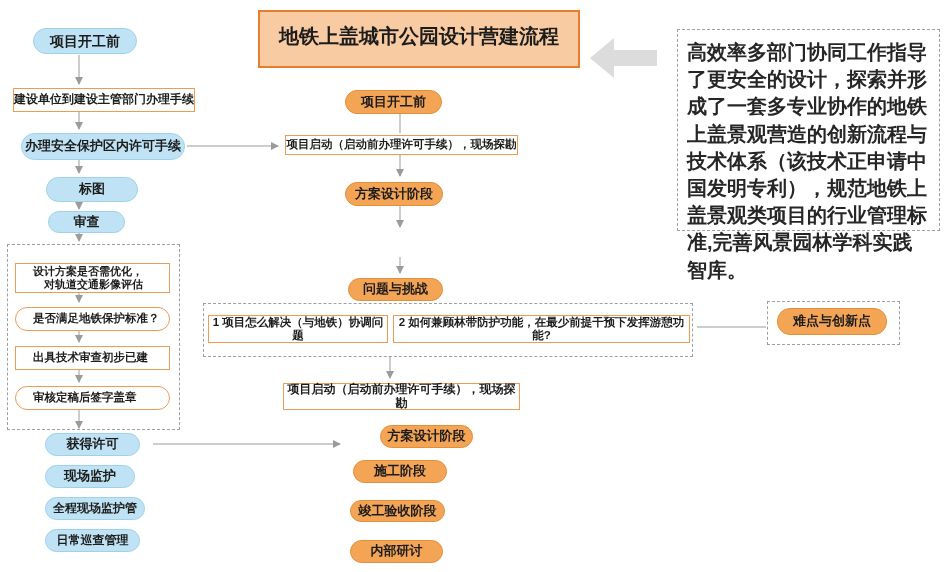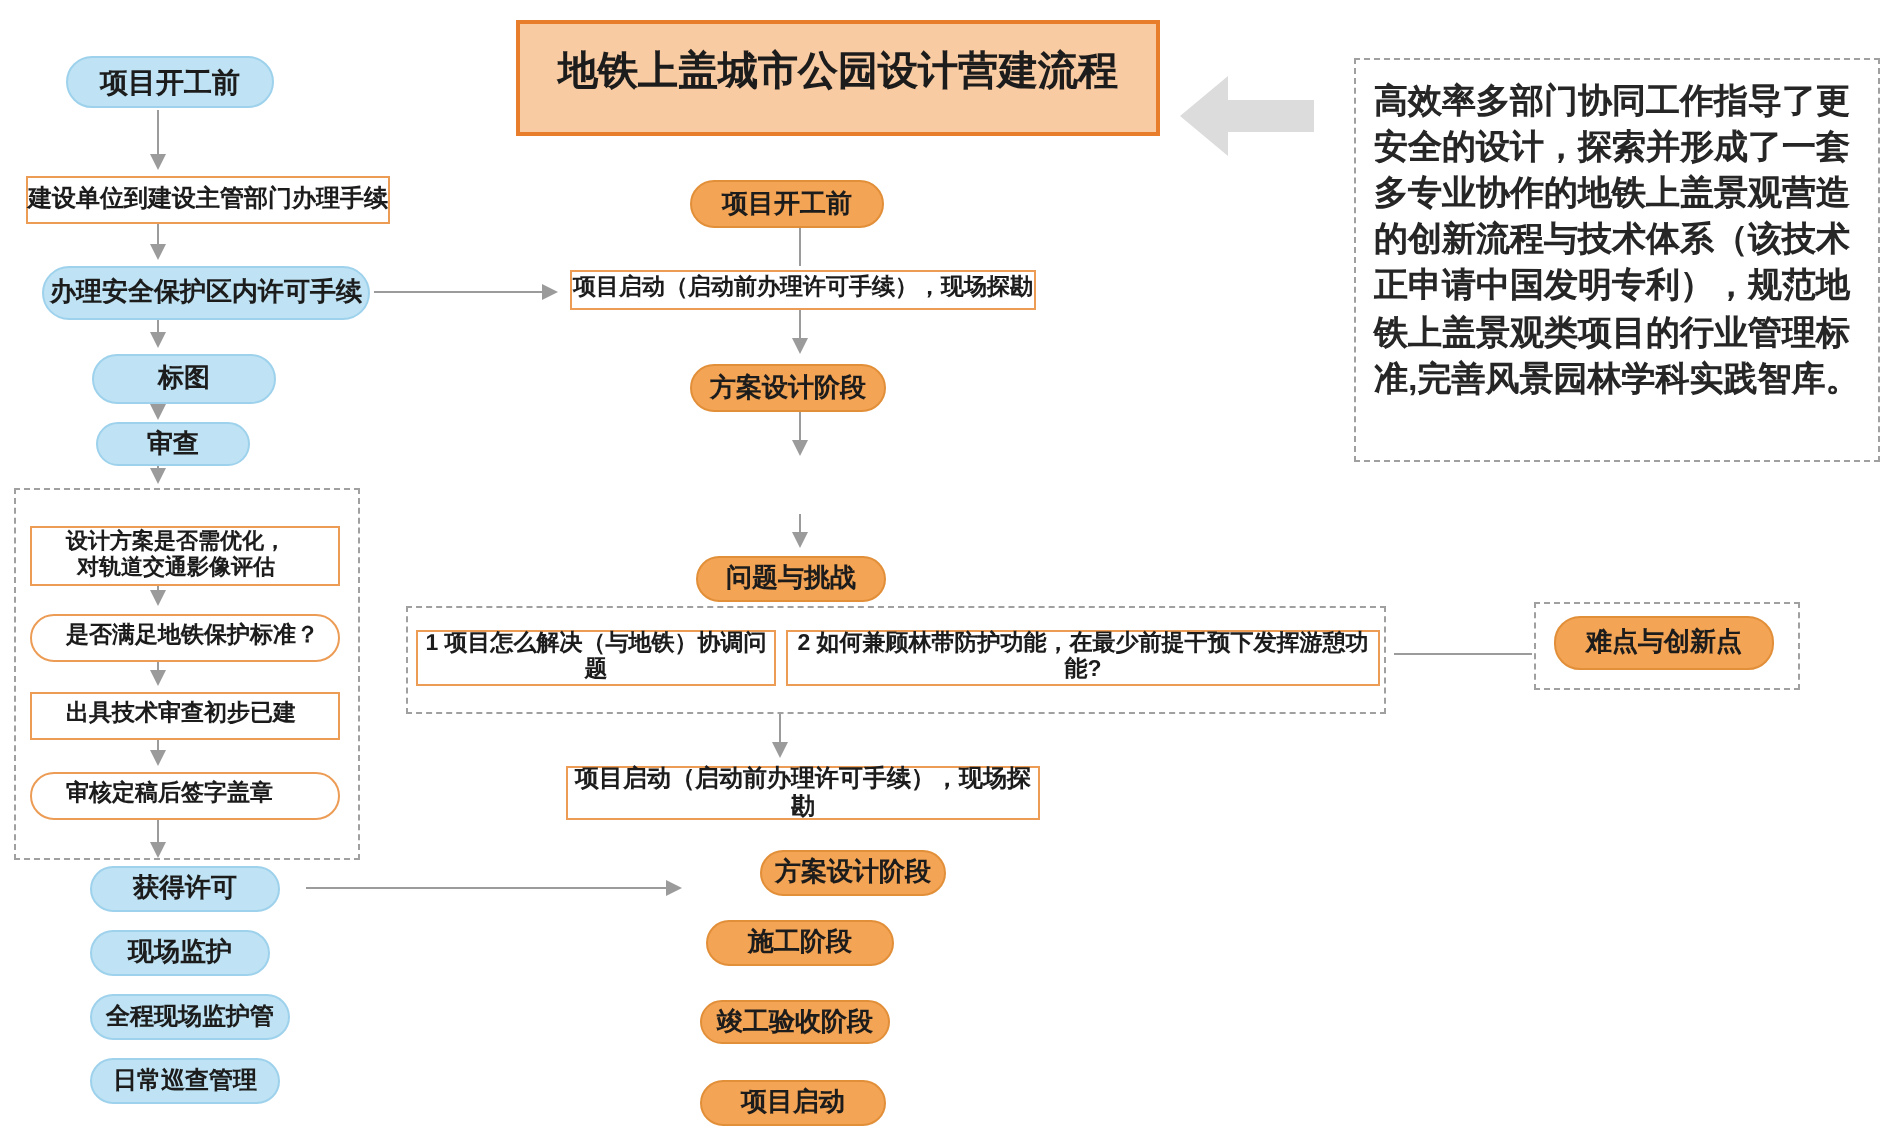--- a/index.html
+++ b/index.html
@@ -8,29 +8,29 @@
     font-family:"Liberation Sans","DejaVu Sans",sans-serif;color:#1c1c1c;
   }
   .node{
     position:absolute;display:flex;align-items:center;justify-content:center;
     box-sizing:border-box;font-weight:700;text-align:center;line-height:1.15;
   }
   .pill-b{background:#bfe3f4;border:1px solid #9ed2ec;border-radius:14px;font-size:13px;}
   .pill-o{background:#f4a455;border:1px solid #e28f39;border-radius:13px;font-size:13px;}
   .wbox{background:#ffffff;border:1px solid #ec9c55;font-size:12px;}
   .dashedbox{position:absolute;border:1px dashed #a0a0a0;box-sizing:border-box;}
-  .la{justify-content:flex-start;text-align:center;padding-left:17px;}
+  .la{justify-content:flex-start;text-align:right;padding-left:17px;}
   .pre{white-space:pre-line;}
   .title{
     background:#f9cba2;border:2px solid #e87e2b;font-size:20px;font-weight:700;
     align-items:flex-start;padding-top:13px;
   }
   .note{
     position:absolute;border:1px dashed #a0a0a0;box-sizing:border-box;
-    padding:9px 9px;font-size:17px;font-weight:700;color:#262626;
+    padding:9px 9px;font-size:20px;font-weight:700;color:#262626;
     line-height:1.36;text-align:left;
   }
   #wires{position:absolute;left:0;top:0;width:950px;height:572px;}
   .f11{font-size:11px;}
   .f115{font-size:11.5px;}
   .f12{font-size:12px;}
   .f14{font-size:14px;}
 </style>
 </head>
 <body>
@@ -105,18 +105,18 @@
 
   <div class="dashedbox" style="left:203px;top:303px;width:490px;height:54px;"></div>
   <div class="node wbox f115" style="left:208px;top:315px;width:180px;height:28px;">1 项目怎么解决（与地铁）协调问题</div>
   <div class="node wbox f115" style="left:393px;top:315px;width:297px;height:28px;">2 如何兼顾林带防护功能，在最少前提干预下发挥游憩功能?</div>
 
   <div class="node wbox f12" style="left:283px;top:383px;width:237px;height:27px;">项目启动（启动前办理许可手续），现场探勘</div>
 
   <div class="node pill-o" style="left:352px;top:425px;width:93px;height:23px;margin-left:28px;">方案设计阶段</div>
   <div class="node pill-o" style="left:353px;top:460px;width:94px;height:23px;">施工阶段</div>
   <div class="node pill-o" style="left:350px;top:500px;width:95px;height:22px;">竣工验收阶段</div>
-  <div class="node pill-o" style="left:350px;top:540px;width:93px;height:23px;">项目启动</div>
+  <div class="node pill-o" style="left:350px;top:540px;width:93px;height:23px;">内部研讨</div>
 
   <div class="dashedbox" style="left:767px;top:301px;width:133px;height:44px;"></div>
   <div class="node pill-o" style="left:777px;top:308px;width:110px;height:27px;">难点与创新点</div>
 
 </div>
 
 </body></html>

